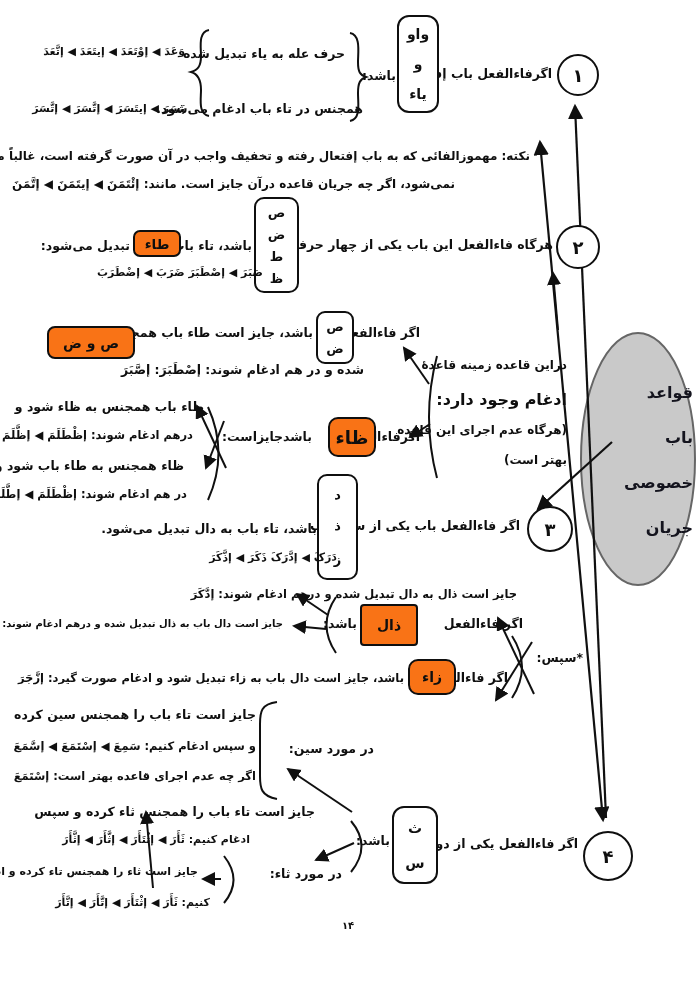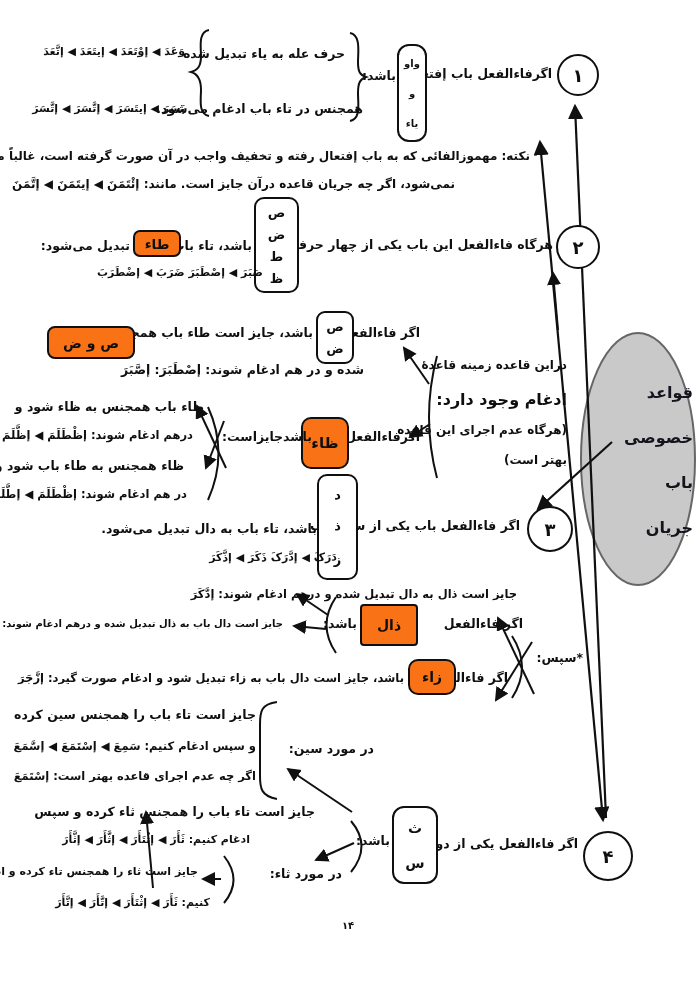--- a/index.html
+++ b/index.html
@@ -67,21 +67,21 @@
     <span>۲</span>
   </div>
 <div class="circ" style="left:527px;top:506px;width:46px;height:46px">
     <span>۳</span>
   </div>
 <div class="circ" style="left:583px;top:831px;width:50px;height:50px">
     <span>۴</span>
   </div>
 
 <div class="t" style="right:148px;top:66px">اگرفاءالفعل باب إفتعال</div>
-<div class="bx" style="left:397px;top:44px;width:30px;height:98px;border-radius:12px;font-size:10px">
+<div class="bx" style="left:397px;top:15px;width:42px;height:98px;border-radius:12px;font-size:14px">
   <span>واو</span>
   <span>و</span>
   <span>یاء</span>
 </div>
 <div class="t" style="right:304px;top:68px">باشد:</div>
 <div class="t" style="right:355px;top:46px">حرف عله به یاء تبدیل شده</div>
 <div class="t sm" style="right:515px;top:45px">وَعَدَ ◀ إوْتَعَدَ ◀ إیتَعَدَ ◀ إتَّعَدَ</div>
 <div class="t" style="right:337px;top:101px">همجنس در تاء باب ادغام می‌شود.</div>
 <div class="t sm" style="right:515px;top:102px">یَسَرَ ◀ إیتَسَرَ ◀ إتَّسَرَ ◀ إتَّسَرَ</div>
 <div class="t" style="right:170px;top:149px;font-size:12px">نکته: مهموزالفائی که به باب إفتعال رفته و تخفیف واجب در آن صورت گرفته است، غالباً مشمول این قاعده</div>
@@ -110,21 +110,21 @@
 <div class="bx1" style="left:47px;top:326px;width:88px;height:33px;font-size:14px">
     <span>ص و ض</span>
   </div>
 <div class="t" style="right:336px;top:362px">شده و در هم ادغام شوند: إصْطَبَرَ: إصَّبَرَ</div>
 <div class="t" style="right:133px;top:358px;font-size:12px">دراین قاعده زمینه قاعدۀ</div>
 <div class="t" style="right:133px;top:390px;font-size:16px">ادغام وجود دارد:</div>
 <div class="t" style="right:133px;top:423px;font-size:12px">(هرگاه عدم اجرای این قاعده</div>
 <div class="t" style="right:133px;top:453px;font-size:12px">بهتر است)</div>
 
 <div class="t" style="right:280px;top:429px">اگرفاءالفعل</div>
-<div class="bx1" style="left:301px;top:417px;width:48px;height:52px;font-size:15px;border-radius:10px">
+<div class="bx1" style="left:328px;top:417px;width:48px;height:40px;font-size:18px;border-radius:10px">
     <span>ظاء</span>
   </div>
 <div class="t" style="right:388px;top:429px">باشدجایزاست:</div>
 <div class="t" style="right:496px;top:399px">طاء باب همجنس به ظاء شود و</div>
 <div class="t md" style="right:507px;top:428px">درهم ادغام شوند: إظْطَلَمَ ◀ إظَّلَمَ</div>
 <div class="t" style="right:516px;top:458px">ظاء همجنس به طاء باب شود و</div>
 <div class="t md" style="right:513px;top:487px">در هم ادغام شوند: إظْطَلَمَ ◀ إطَّلَمَ</div>
 
 <div class="t" style="right:180px;top:518px">اگر فاءالفعل باب یکی از سه حرف</div>
 <div class="bx" style="left:317px;top:474px;width:41px;height:106px">
@@ -162,18 +162,18 @@
 </div>
 <div class="t" style="right:310px;top:833px">باشد:</div>
 <div class="t" style="right:358px;top:866px">در مورد ثاء:</div>
 <div class="t" style="right:385px;top:804px">جایز است تاء باب را همجنس ثاء کرده و سپس</div>
 <div class="t sm" style="right:450px;top:833px">ادغام کنیم: ثَأَرَ ◀ إثْتَأَرَ ◀ إثَّأَرَ ◀ إثَّأَرَ</div>
 <div class="t sm" style="right:502px;top:865px">جایز است ثاء را همجنس تاء کرده و ادغام</div>
 <div class="t sm" style="right:490px;top:896px">کنیم: ثَأَرَ ◀ إثْتَأَرَ ◀ إتَّأَرَ ◀ إتَّأَرَ</div>
 
 <div style="position:absolute;left:583px;top:370px;width:110px;text-align:right;direction:rtl;font:bold 16px 'DejaVu Sans',sans-serif;color:#14141e;line-height:45px">
   <div>قواعد</div>
+  <div>باب</div>
   <div>خصوصی</div>
-  <div>باب</div>
   <div>جریان</div>
 </div>
 
 <div class="t" style="left:330px;top:920px;width:36px;text-align:center;font-size:10px">۱۴</div>
 
 </body></html>

